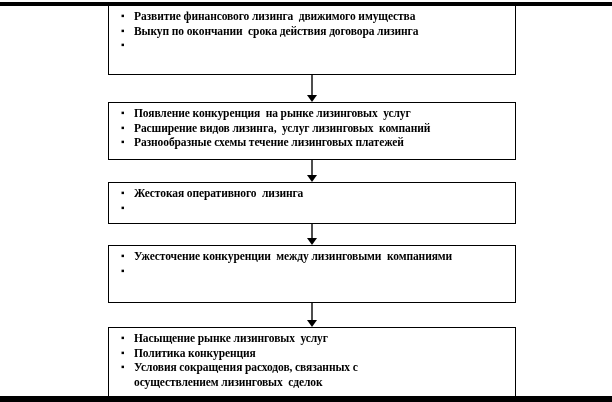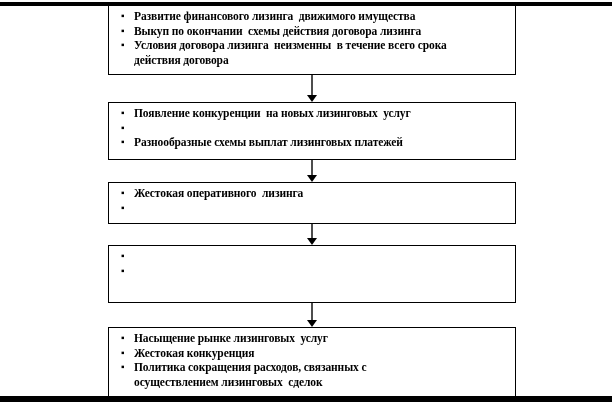--- a/index.html
+++ b/index.html
@@ -100,47 +100,46 @@
   <div class="frame-rule top"></div>
 
   <div class="stage-box b1">
     <ul>
       <li>
         <span class="bullet">▪</span>
         <span class="li-text">Развитие финансового лизинга  движимого имущества</span>
       </li>
       <li>
         <span class="bullet">▪</span>
-        <span class="li-text">Выкуп по окончании  схемы действия договора лизинга</span>
-      </li>
-      <li>
-        <span class="bullet">▪</span>
-        <span class="li-text">Условия договора лизинга  неизменны  в течение всего срока
-действия договора</span>
+        <span class="li-text">Выкуп по окончании  срока действия договора лизинга</span>
+      </li>
+      <li>
+        <span class="bullet">▪</span>
       </li>
     </ul>
   </div>
 
   <div class="down-arrow arrow-1">
     <div class="shaft"></div>
     <div class="head"></div>
   </div>
 
   <div class="stage-box b2">
     <ul>
       <li>
         <span class="bullet">▪</span>
-        <span class="li-text">Появление конкуренции  на новых лизинговых  услуг</span>
-      </li>
-      <li>
-        <span class="bullet">▪</span>
-      </li>
-      <li>
-        <span class="bullet">▪</span>
-        <span class="li-text">Разнообразные схемы выплат лизинговых платежей</span>
+        <span class="li-text">Появление конкуренция  на рынке лизинговых  услуг</span>
+      </li>
+      <li>
+        <span class="bullet">▪</span>
+        <span class="li-text">Расширение видов лизинга,  услуг лизинговых  компаний</span>
+      </li>
+      <li>
+        <span class="bullet">▪</span>
+        <span class="li-text">Разнообразные схемы течение лизинговых платежей</span>
       </li>
     </ul>
   </div>
 
   <div class="down-arrow arrow-2">
     <div class="shaft"></div>
     <div class="head"></div>
   </div>
 
   <div class="stage-box b3">
@@ -157,45 +156,46 @@
 
   <div class="down-arrow arrow-3">
     <div class="shaft"></div>
     <div class="head"></div>
   </div>
 
   <div class="stage-box b4">
     <ul>
       <li>
         <span class="bullet">▪</span>
+        <span class="li-text">Ужесточение конкуренции  между лизинговыми  компаниями</span>
       </li>
       <li>
         <span class="bullet">▪</span>
       </li>
     </ul>
   </div>
 
   <div class="down-arrow arrow-4">
     <div class="shaft"></div>
     <div class="head"></div>
   </div>
 
   <div class="stage-box b5">
     <ul>
       <li>
         <span class="bullet">▪</span>
         <span class="li-text">Насыщение рынке лизинговых  услуг</span>
       </li>
       <li>
         <span class="bullet">▪</span>
-        <span class="li-text">Жестокая конкуренция</span>
-      </li>
-      <li>
-        <span class="bullet">▪</span>
-        <span class="li-text">Политика сокращения расходов, связанных с
+        <span class="li-text">Политика конкуренция</span>
+      </li>
+      <li>
+        <span class="bullet">▪</span>
+        <span class="li-text">Условия сокращения расходов, связанных с
 осуществлением лизинговых  сделок</span>
       </li>
     </ul>
   </div>
 
   <div class="frame-rule bottom"></div>
 
 </div>
 
 </body></html>

